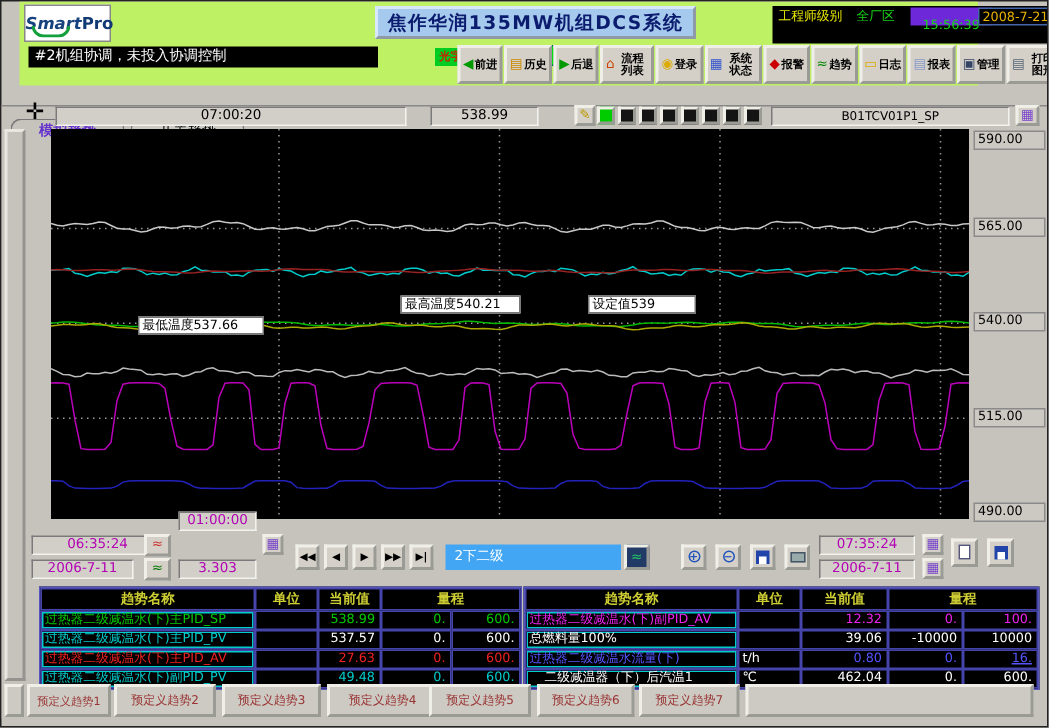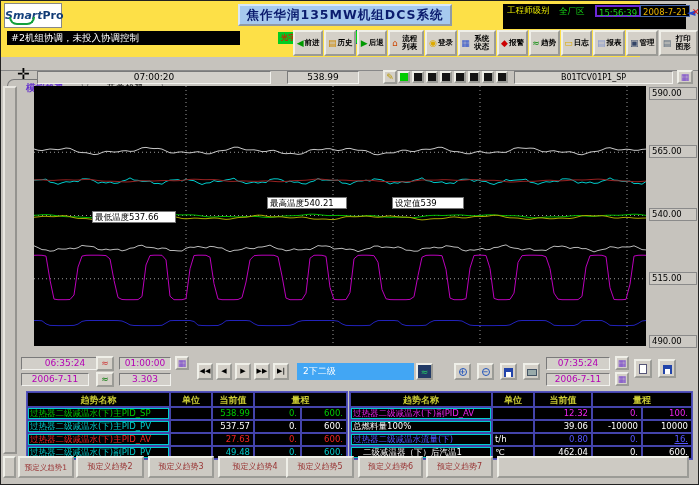--- a/index.html
+++ b/index.html
@@ -1,30 +1,30 @@
 <!DOCTYPE html>
 <html><head>
 <meta charset="utf-8">
 <style>
   html,body{margin:0;padding:0;background:#555;}
   *{box-sizing:border-box;font-family:"DejaVu Sans","Liberation Sans",sans-serif;}
   #window{position:relative;width:699px;height:485px;background:#c6c3bd;border:1px solid #222;overflow:hidden;}
   
-  .topband{position:absolute;left:0;top:0;width:639px;height:56px;background:#fde047;}
+  .topband{position:absolute;left:12px;top:0;width:639px;height:56px;background:#bef264;}
   .logo{position:absolute;left:3px;top:2px;width:58px;height:25px;background:#fff;border:1px solid #888;
         font-size:11px;font-weight:bold;font-style:italic;color:#16427e;line-height:23px;text-align:center;}
   .logo .pro{color:#103a74;font-style:normal;}
   .logo .swoosh{position:absolute;left:4px;top:13px;width:26px;height:8px;border:2px solid #13a03c;border-top:none;border-radius:0 0 14px 14px;}
   .titlebox{position:absolute;left:237px;top:3px;width:214px;height:22px;background:#a6c9ee;
         border:2px outset #d8e8fa;text-align:center;font-size:12.5px;font-weight:bold;color:#0b1c6e;line-height:18px;letter-spacing:1px;}
   .inforow{position:absolute;left:502px;top:3px;width:183px;height:25px;background:#000;}
   .inf{position:absolute;top:1px;height:12px;font-size:8.5px;line-height:12px;white-space:nowrap;}
   .inf.lvl{left:4px;color:#e8e800;font-family:Liberation Mono, monospace;}
   .inf.area{left:56px;color:#16d416;}
-  .inf.time{left:92px;color:#19d419;background:#000;border:2px solid #6d28d9;padding:0 2px;}
+  .inf.time{left:92px;color:#19d419;background:#000;border:6px solid #6d28d9;padding:0 2px;}
   .inf.date{left:137px;color:#e8b400;background:#000;border:1px solid #4466aa;padding:0 2px;}
   .speaker{position:absolute;left:686px;top:5px;width:12px;height:14px;font-size:11px;color:#2244cc;line-height:14px;}
   .speaker .x{position:absolute;left:5px;top:-1px;color:#dd1111;font-size:9px;}
   
   .alarmbox{position:absolute;left:6px;top:30px;width:233px;height:14px;background:#000;color:#fff;
         font-size:9.5px;line-height:14px;padding-left:4px;white-space:nowrap;overflow:hidden;}
   .annun{position:absolute;left:277px;top:31px;width:28px;height:12px;background:#00cc22;color:#cc2200;
         font-size:7.5px;line-height:12px;text-align:center;font-weight:bold;}
   .greenlamp{position:absolute;left:330px;top:29px;width:34px;height:14px;background:#00dd11;border:1px solid #066;}
   .toolbar{position:absolute;left:292px;top:29px;width:405px;height:26px;display:flex;gap:1px;}
@@ -204,21 +204,21 @@
     <div class="axlab" style="top:59px;">565.00</div>
     <div class="axlab" style="top:122px;">540.00</div>
     <div class="axlab" style="top:186px;">515.00</div>
     <div class="axlab" style="top:249px;">490.00</div>
   </div>
 
   <div class="fld pfld" style="left:20px;top:356px;width:88px;height:13px;">06:35:24</div>
   <div class="fld pfld" style="left:20px;top:372px;width:68px;height:13px;">2006-7-11</div>
   <button class="icb" style="left:95px;top:355px;color:#cc3333;">≈</button>
   <button class="icb" style="left:95px;top:371px;color:#007700;">≈</button>
-  <div class="fld pfld" style="left:118px;top:356px;width:52px;height:13px;">01:00:00</div>
+  <div class="fld pfld" style="left:118px;top:340px;width:52px;height:13px;">01:00:00</div>
   <div class="fld pfld" style="left:118px;top:372px;width:52px;height:13px;">3.303</div>
   <button class="smallbtn" style="left:174px;top:355px;width:14px;height:14px;color:#7744cc;">▦</button>
   <button class="play" style="left:196px;">◀◀</button>
   <button class="play" style="left:215px;">◀</button>
   <button class="play" style="left:234px;">▶</button>
   <button class="play" style="left:253px;">▶▶</button>
   <button class="play" style="left:272px;">▶|</button>
   <div class="drop">2下二级</div>
   <button class="smallbtn" style="left:415px;top:362px;width:17px;height:17px;background:#223a66;color:#22cc66;">≈</button>
   <button class="smallbtn" style="left:453px;top:362px;width:17px;height:17px;"><span class="magicon">+</span></button>

